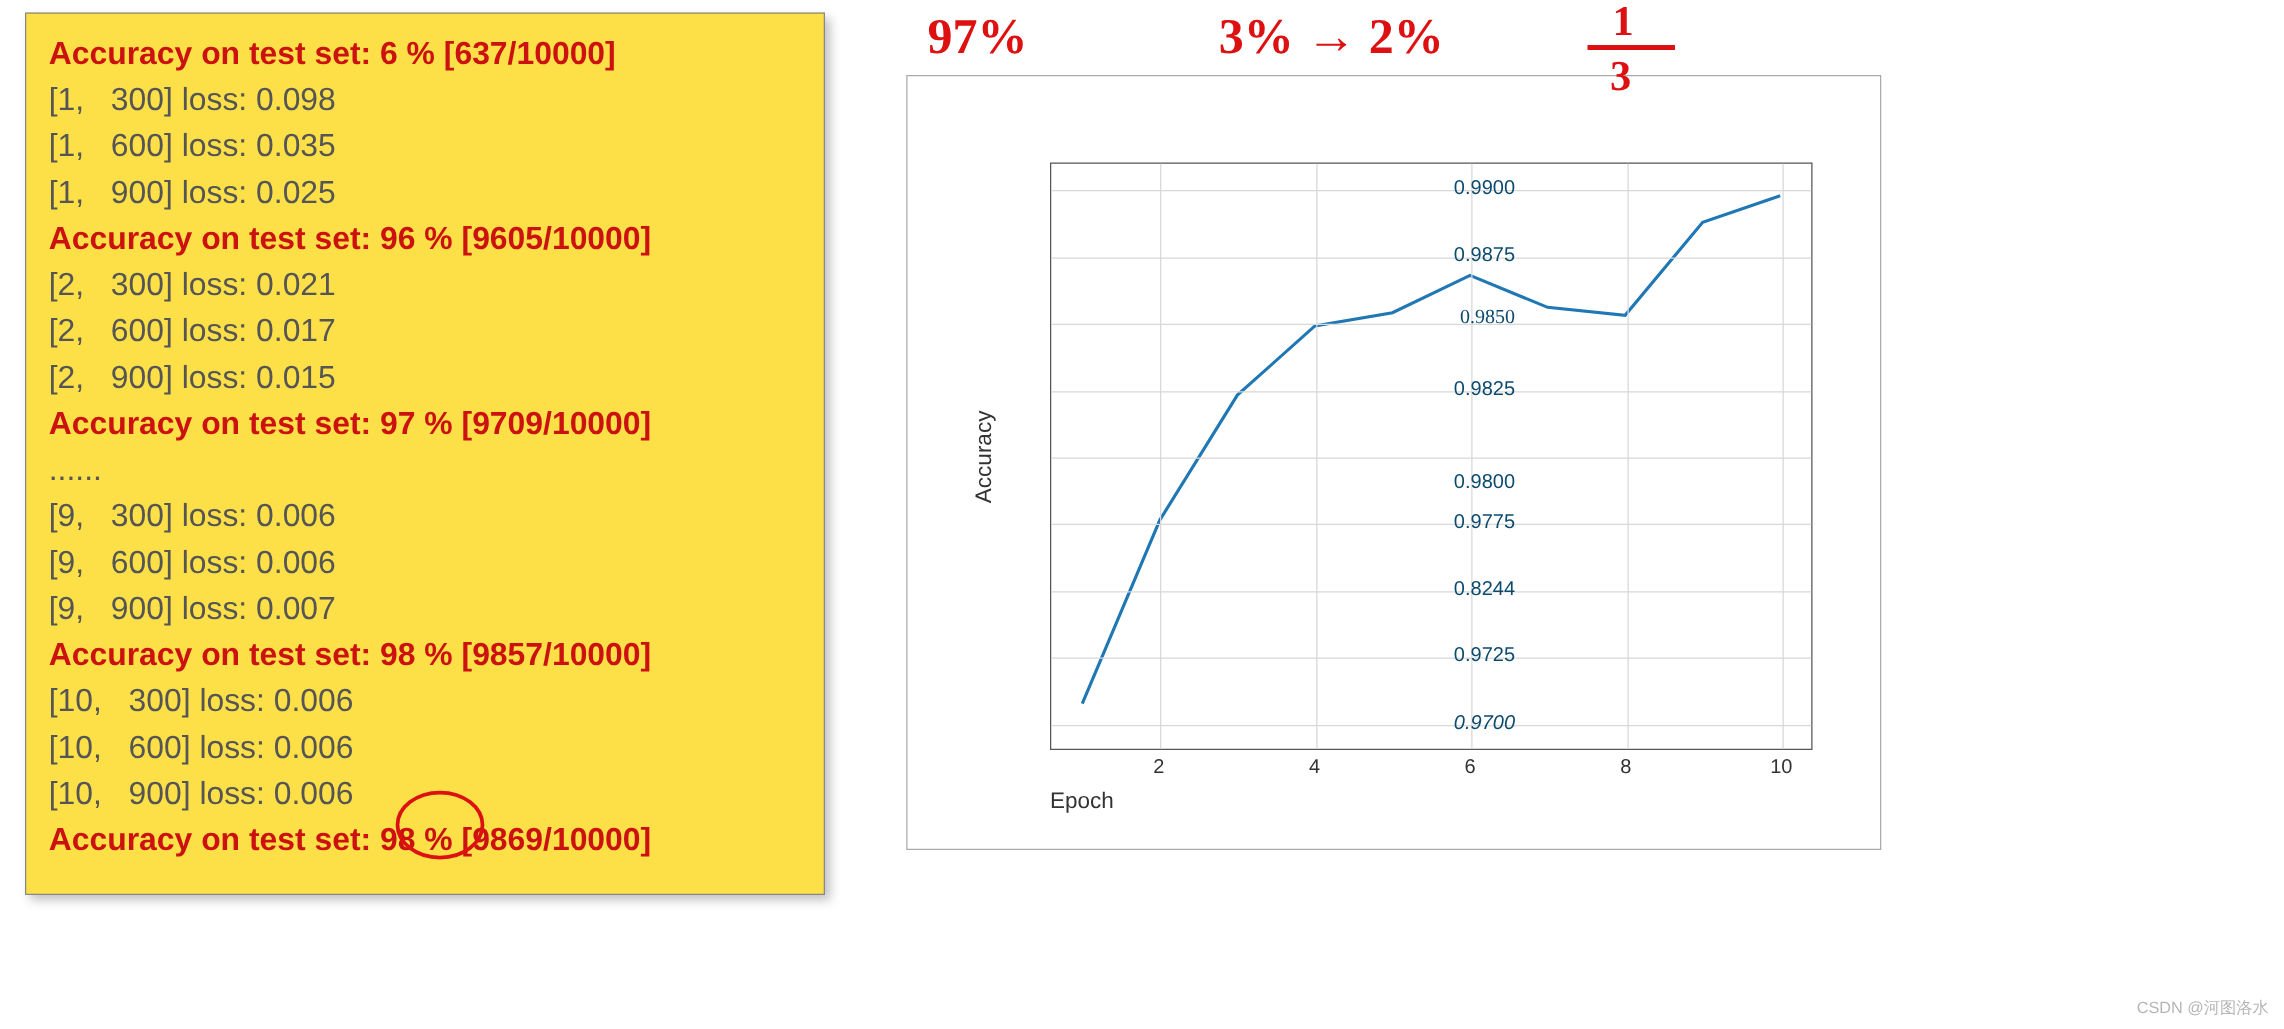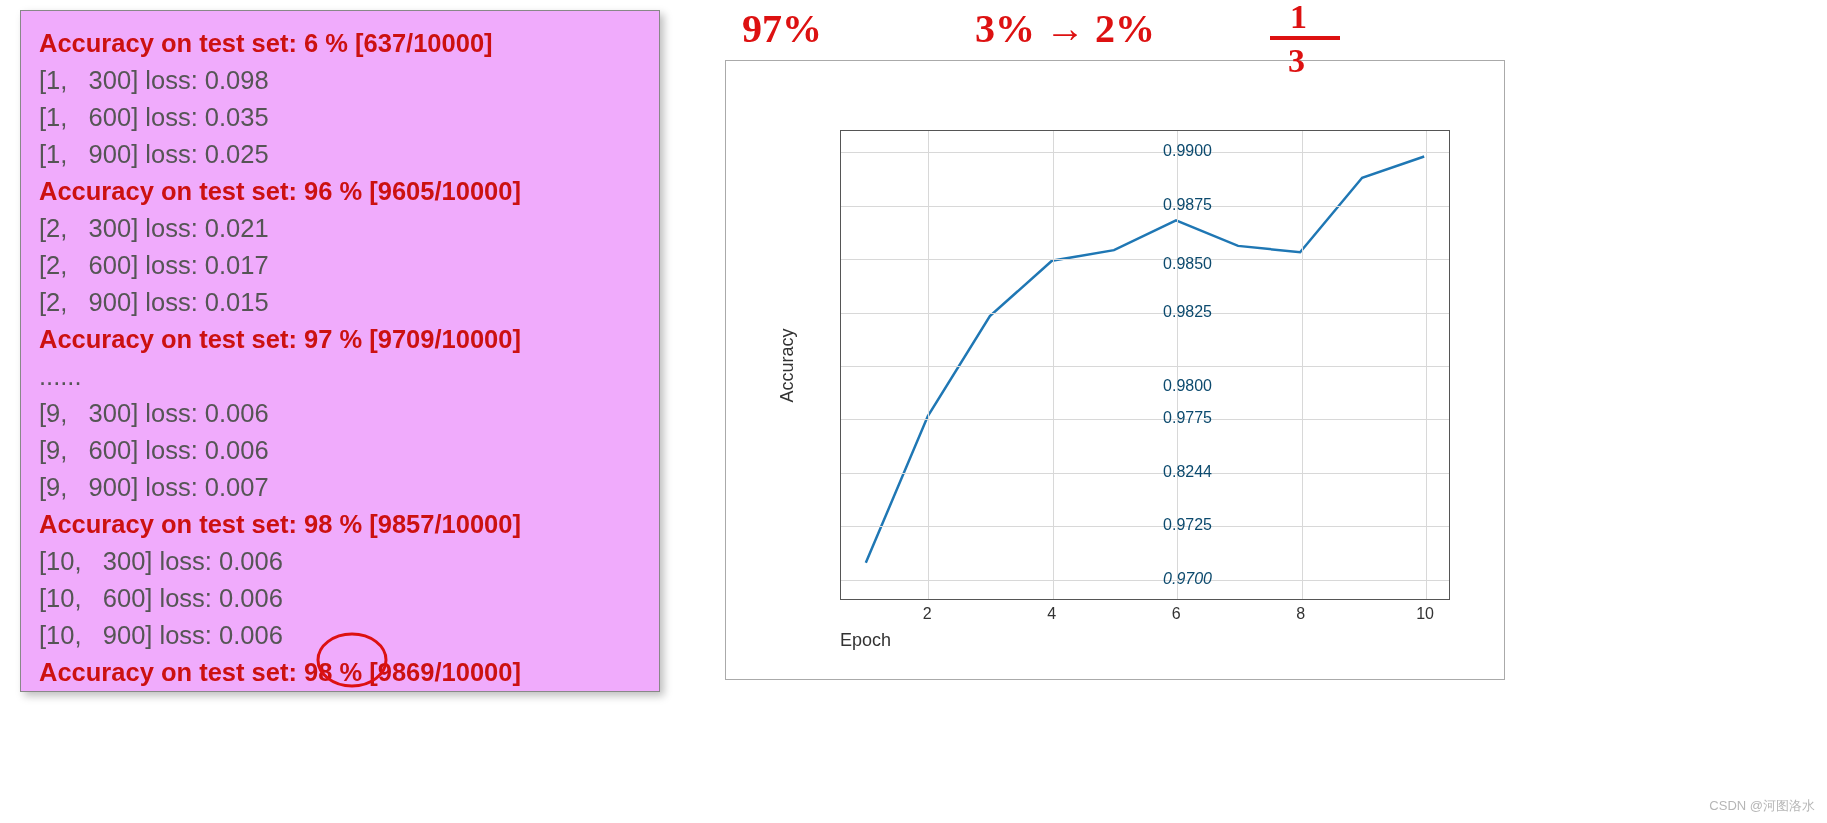--- a/index.html
+++ b/index.html
@@ -1,17 +1,17 @@
 <!DOCTYPE html>
 <html><head>
 <meta charset="utf-8">
 <style>
 html,body{margin:0;padding:0;background:#fff;font-family:"Segoe UI",Arial,sans-serif}
 .page{position:relative;width:1827px;height:823px}
-.console{position:absolute;left:20px;top:10px;width:640px;background:#f0abfc;border:1px solid #888;box-shadow:4px 4px 8px rgba(0,0,0,.25);padding:14px 18px 0;box-sizing:border-box}
+.console{position:absolute;left:20px;top:10px;width:640px;background:#fde047;border:1px solid #888;box-shadow:4px 4px 8px rgba(0,0,0,.25);padding:14px 18px 24px;box-sizing:border-box}
 .console .line{font-size:25.5px;line-height:37px;color:#555;white-space:pre}
 .console .acc{font-weight:700;color:#c11}
 .chart-box{position:absolute;left:725px;top:60px;width:780px;height:620px;background:#fff;border:1px solid #aaa;padding:10px;box-sizing:border-box}
 .plot{position:absolute;left:840px;top:130px;width:610px;height:470px;border:1px solid #555;box-sizing:border-box}
 .grid-h{position:absolute;left:0;right:0;border-top:1px solid #d8d8d8}
 .grid-v{position:absolute;top:0;bottom:0;border-left:1px solid #d8d8d8}
 .ytick{position:absolute;right:615px;font-size:16px;color:#0c4a6e;transform:translateY(-50%)}
 .xtick{position:absolute;top:605px;font-size:16px;color:#333;transform:translateX(-50%)}
 .xlabel{position:absolute;left:840px;top:630px;width:610px;font-size:18px;color:#333}
 .ylabel{position:absolute;left:750px;top:130px;height:470px;display:flex;align-items:center;justify-content:center}
@@ -87,21 +87,21 @@
 </svg>
 
 <div class="watermark">CSDN @河图洛水</div>
 
 <div class="ytick" style="top: 578.636px; font-style: italic;">0.9700</div>
     <div class="ytick" style="top: 525.227px;">0.9725</div>
     <div class="ytick" style="top: 471.818px;">0.8244</div>
     <div class="ytick" style="top: 418.409px;">0.9775</div>
     <div class="ytick" style="top: 386px;">0.9800</div>
     <div class="ytick" style="top: 311.591px;">0.9825</div>
-    <div class="ytick" style="top: 264px;">0.9850</div>
+    <div class="ytick" style="top: 254px; font-family: Liberation Serif, serif;">0.9850</div>
     <div class="ytick" style="top: 204.773px;">0.9875</div>
     <div class="ytick" style="top: 151.364px;">0.9900</div>
     <div class="xtick" style="left: 927.143px;">2</div>
     <div class="xtick" style="left: 1051.63px;">4</div>
     <div class="xtick" style="left: 1176.12px;">6</div>
     <div class="xtick" style="left: 1300.61px;">8</div>
     <div class="xtick" style="left: 1425.1px;">10</div>
   </div>
 
 </body></html>

